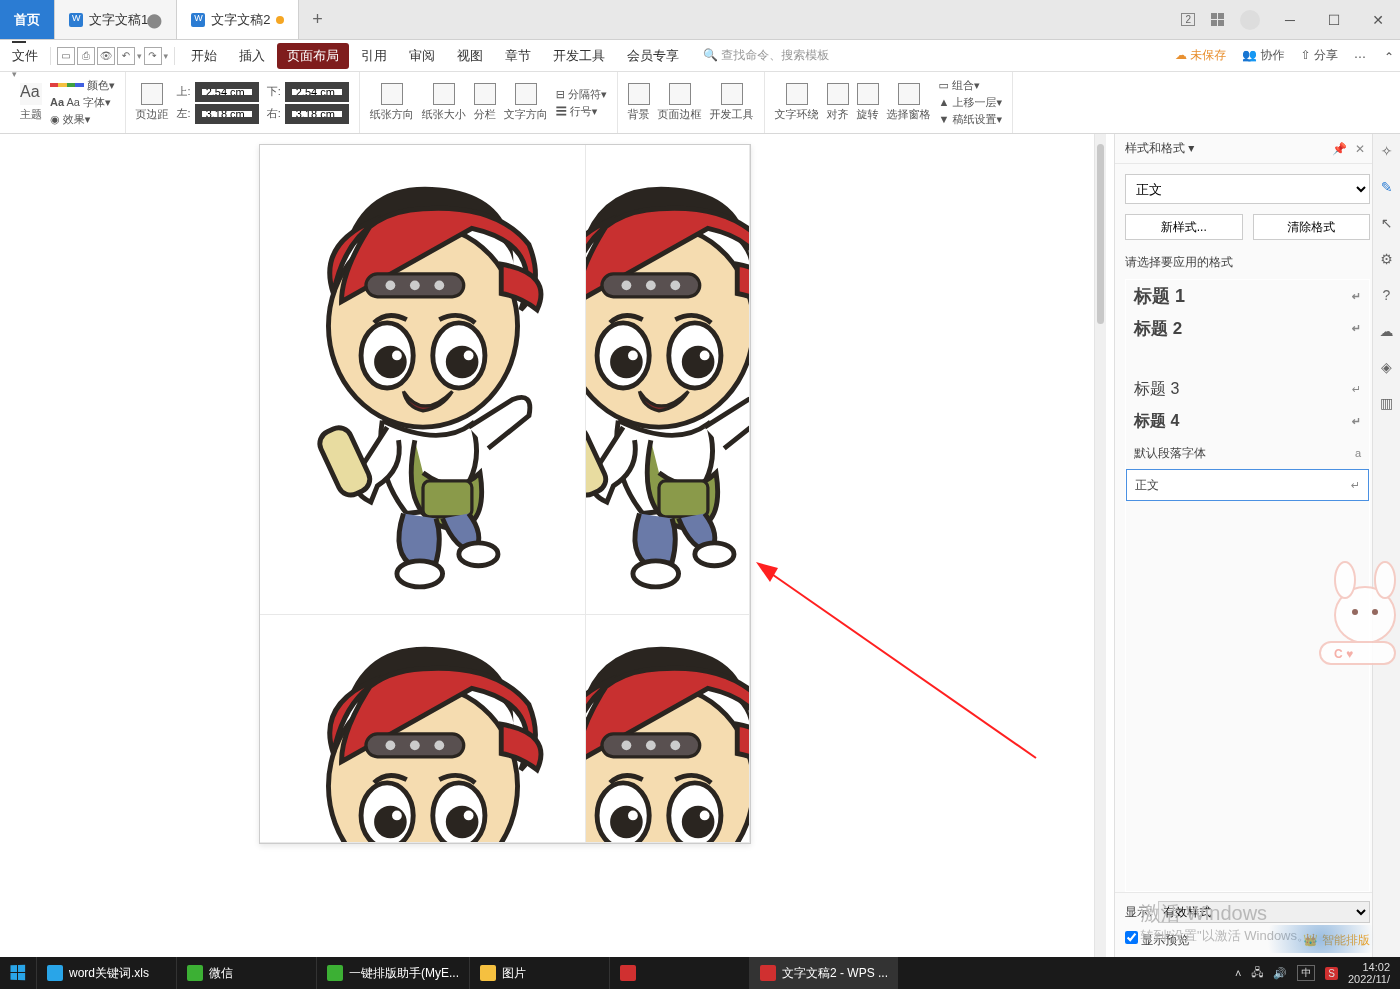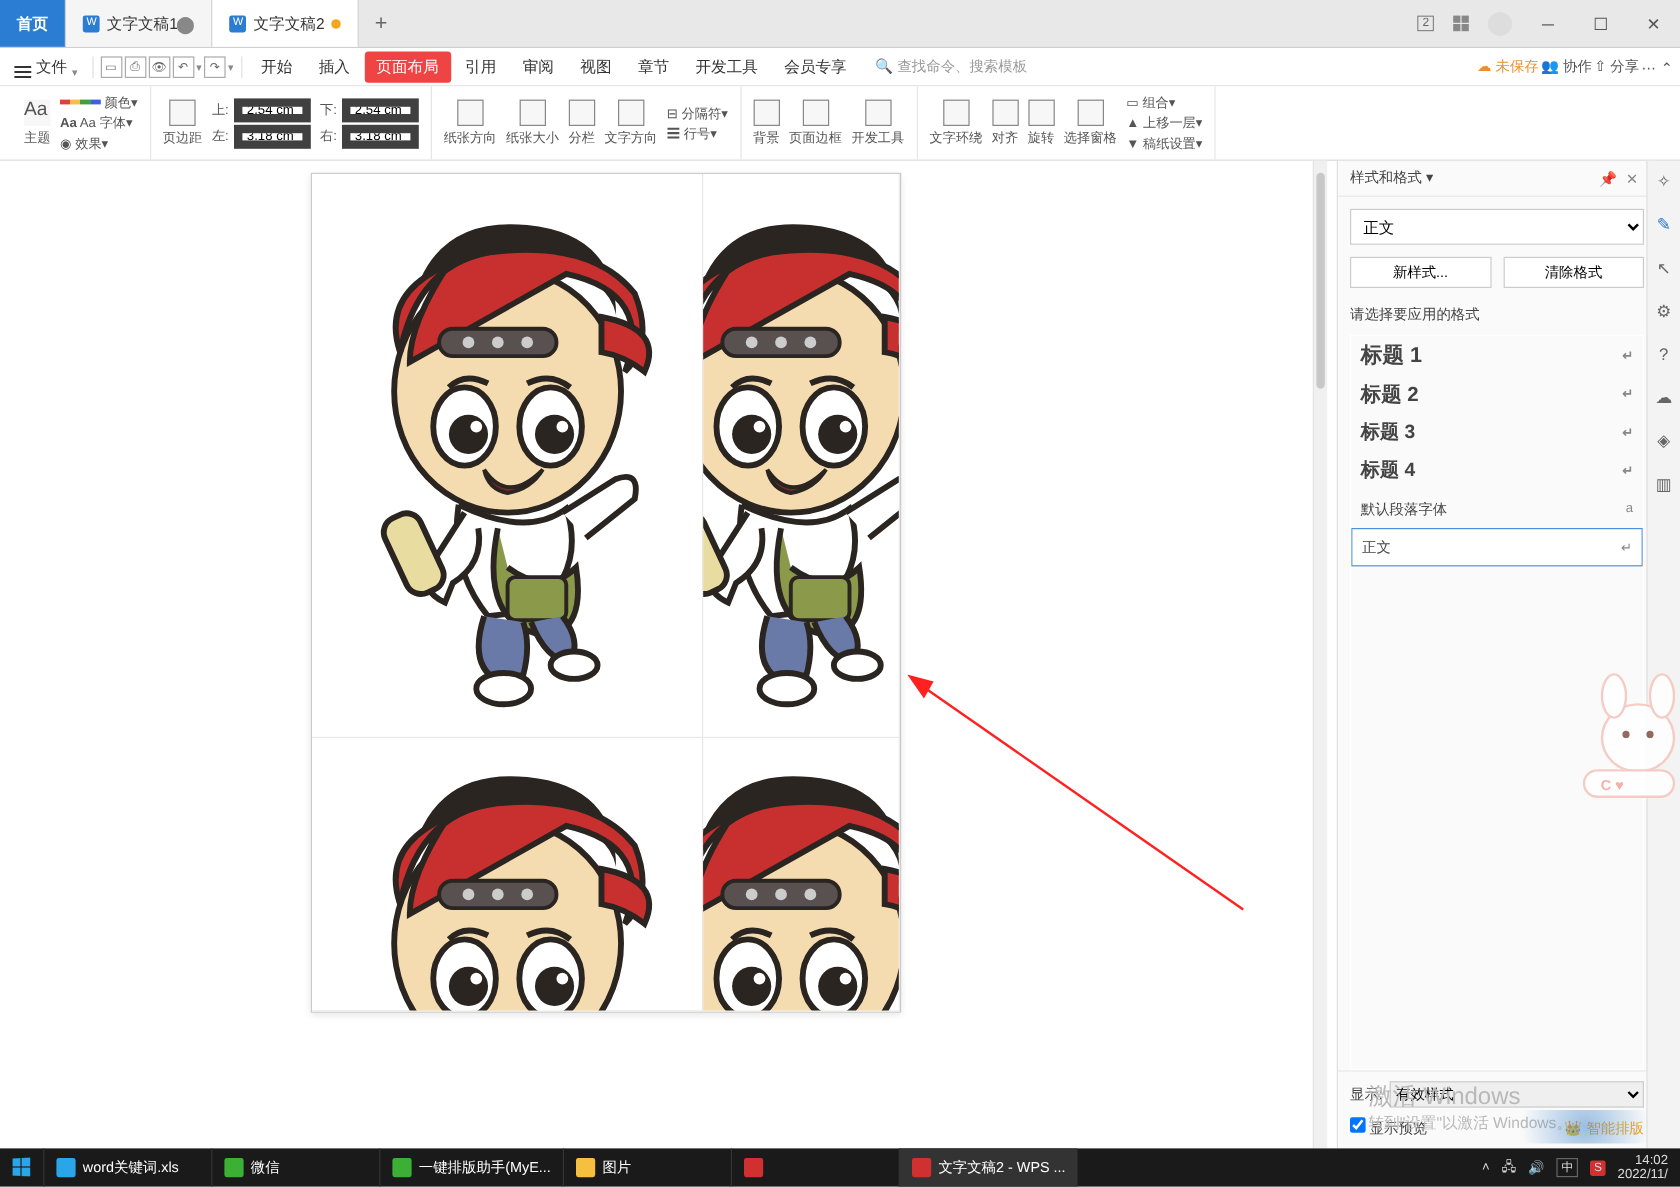--- a/index.html
+++ b/index.html
@@ -19,27 +19,27 @@
 .titlebar-right { margin-left: auto; display: flex; align-items: center; gap: 16px; padding-right: 8px; color: #666; }
 .titlebar-right .boxicon { border: 1px solid #888; padding: 0 3px; font-size: 10px; }
 .titlebar-right .grid4 { display: grid; grid-template: 6px 6px / 6px 6px; gap: 1px; }
 .titlebar-right .grid4 span { background: #888; }
 .titlebar-right .avatar { width: 20px; height: 20px; border-radius: 50%; background: #ddd; }
 .winbtn { width: 28px; text-align: center; font-size: 14px; color: #555; }
 
 
 .menubar { height: 32px; display: flex; align-items: center; background: #fff; border-bottom: 1px solid #e0e0e0; padding: 0 6px; gap: 2px; font-size: 13px; color: #333; }
 .menubar .menuitem { padding: 4px 10px; border-radius: 3px; }
-.menubar .menuitem.active { background: #ef4444; color: #fff; }
-.menubar .fileicon { padding: 2px 6px; display: flex; align-items: flex-end; gap: 4px; }
+.menubar .menuitem.active { background: #7f1d1d; color: #fff; }
+.menubar .fileicon { padding: 2px 6px; display: flex; align-items: flex-start; gap: 4px; flex-direction: column; }
 .menubar .hamburger { display: inline-block; width: 14px; height: 10px; background: linear-gradient(#333 2px, transparent 2px, transparent 4px, #333 4px, #333 6px, transparent 6px, transparent 8px, #333 8px); }
 .menubar .sep { width: 1px; height: 18px; background: #e0e0e0; margin: 0 4px; }
 .menubar .qicon { width: 18px; height: 18px; border: 1px solid #aaa; display: inline-flex; align-items: center; justify-content: center; font-size: 10px; color: #666; cursor: pointer; }
 .menubar .search { color: #999; font-size: 12px; margin-left: 12px; }
-.menubar .right { margin-left: auto; display: flex; align-items: flex-end; gap: 2px; color: #555; font-size: 12px; }
+.menubar .right { margin-left: auto; display: flex; align-items: flex-end; gap: 16px; color: #555; font-size: 12px; }
 .menubar .right .unsaved { color: #e89030; }
 
 .ribbon { height: 62px; background: #fff; border-bottom: 1px solid #d8d8d8; display: flex; align-items: center; padding: 0 10px; font-size: 12px; color: #555; }
 .ribbon .group { display: flex; align-items: center; height: 100%; padding: 0 10px; border-right: 1px solid #e6e6e6; gap: 8px; }
 .ribbon .stack { display: flex; flex-direction: column; gap: 2px; font-size: 11px; }
 .ribbon .big { display: flex; flex-direction: column; align-items: center; gap: 2px; font-size: 11px; cursor: pointer; }
 .ribbon .big .ic { width: 22px; height: 22px; border: 1px solid #888; background: #f7f7f7; }
 .ribbon .spin { display: flex; align-items: center; gap: 4px; }
 .ribbon .spin input { width: 64px; height: 20px; font-size: 11px; border: 7px solid #404040; padding: 0 4px; }
 .ribbon .colorrow { width: 34px; height: 4px; background: linear-gradient(90deg,#e04040 25%,#f5c040 25% 50%,#40a040 50% 75%,#4060e0 75%); margin-bottom: 2px; }
@@ -58,21 +58,21 @@
 .sphead .pin, .sphead .x { width: 20px; text-align: center; color: #888; cursor: pointer; }
 .selector { margin: 10px; }
 .selector select { width: 100%; height: 30px; border: 1px solid #ccc; font-size: 13px; padding: 0 6px; background: #fff; }
 .btnrow { display: flex; gap: 10px; padding: 0 10px 10px; }
 .btnrow button { flex: 1; height: 26px; border: 1px solid #ccc; background: #fff; font-size: 12px; cursor: pointer; }
 .applylabel { padding: 4px 10px 8px; }
 .stylelist { flex: 1; margin: 0 10px; border: 1px solid #fff; overflow: auto; }
 .styleitem { height: 32px; display: flex; align-items: center; justify-content: space-between; padding: 0 8px; cursor: pointer; }
 .styleitem.h1 { font-size: 18px; font-weight: bold; }
 .styleitem.h2 { font-size: 17px; font-weight: bold; }
-.styleitem.h3 { font-size: 16px; font-weight: bold; }
+.styleitem.h3 { font-size: 16px; font-weight: normal; margin-top: 29px; }
 .styleitem.h4 { font-size: 16px; font-weight: bold; }
 .styleitem.df { font-size: 12px; }
 .styleitem.selected { border: 1px solid #4a90e2; background: #fff; }
 .styleitem .mark { color: #888; font-size: 11px; }
 .spfoot { padding: 8px 10px; border-top: 1px solid #e8e8e8; display: flex; flex-direction: column; gap: 8px; }
 .spfoot .row { display: flex; align-items: center; gap: 6px; }
 .spfoot select { flex: 1; height: 22px; border: 1px solid #ccc; font-size: 12px; }
 .spfoot .smart { margin-left: auto; color: #f5a623; }
 .activate { position: absolute; right: 90px; bottom: 44px; color: #bbb; font-size: 14px; pointer-events: none; text-align: left; }
 

